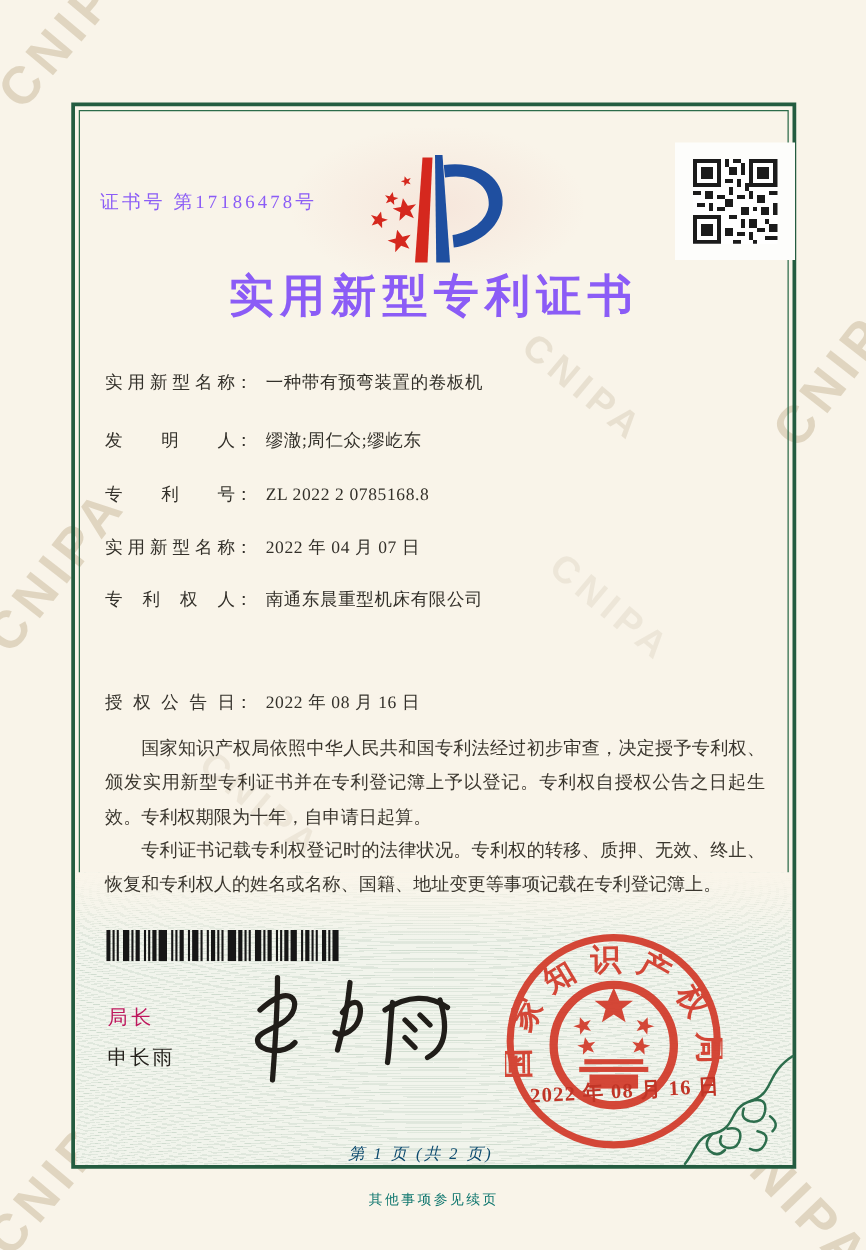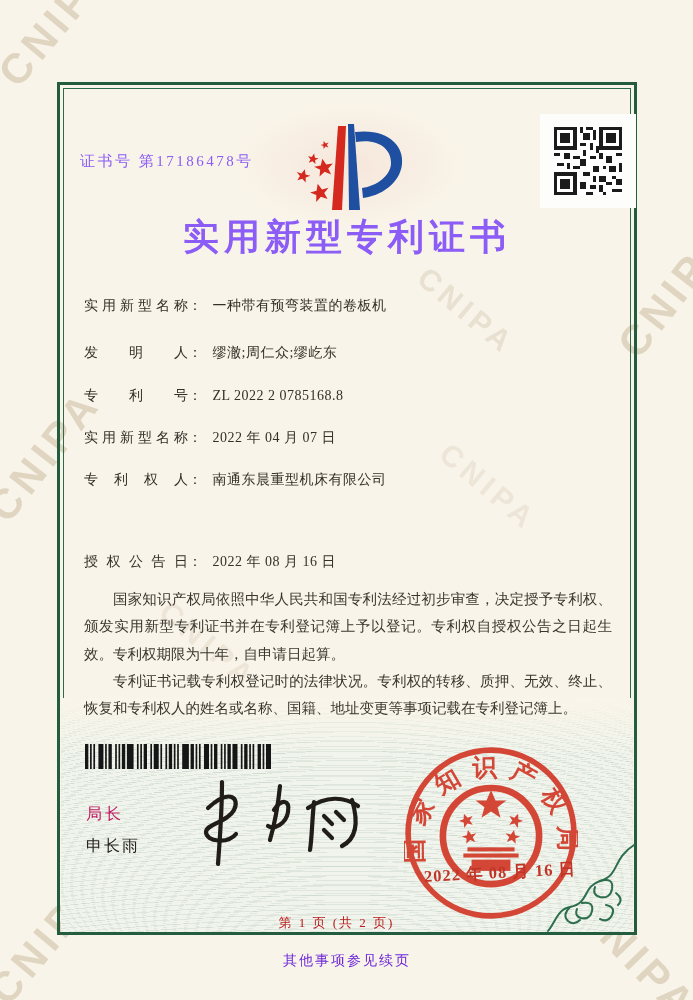--- a/index.html
+++ b/index.html
@@ -61,22 +61,22 @@
   .barcode{position:absolute;left:85px;top:744px;}
   .sig-title{position:absolute;left:86px;top:804px;font-size:16px;letter-spacing:3px;color:#be185d;}
   .sig-name{position:absolute;left:86px;top:836px;font-size:16px;letter-spacing:2px;color:#26231e;}
   .signature{position:absolute;left:182px;top:776px;}
   .seal{position:absolute;left:404px;top:746px;opacity:.93;}
   .seal-date{
     position:absolute;left:424px;top:862px;font-size:16.5px;color:#c03527;
     letter-spacing:1px;transform:rotate(-3deg);font-weight:bold;white-space:nowrap;
   }
   .flourish{position:absolute;left:546px;top:843px;}
-  .page-num{position:absolute;left:57px;top:914px;width:559px;text-align:center;font-size:13px;letter-spacing:2px;color:#b91c1c;}
-  .below-note{position:absolute;left:57px;top:952px;width:580px;text-align:center;font-size:14px;letter-spacing:2px;color:#6d28d9;}
+  .page-num{position:absolute;left:57px;top:914px;width:559px;text-align:center;font-size:13px;letter-spacing:2px;color:#0c4a6e;font-style:italic;}
+  .below-note{position:absolute;left:57px;top:952px;width:580px;text-align:center;font-size:11px;letter-spacing:2px;color:#0f766e;}
 </style>
 </head>
 <body>
 
 <div class="page">
 
   <div class="wm" style="left:-20px;top:-2px;transform:rotate(-50deg);">CNIPA</div>
   <div class="wm" style="left:598px;top:268px;transform:rotate(-52deg);">CNIPA</div>
   <div class="wm" style="left:-32px;top:432px;transform:rotate(-52deg);">CNIPA</div>
   <div class="wm" style="left:-30px;top:916px;transform:rotate(-50deg);">CNIPA</div>

